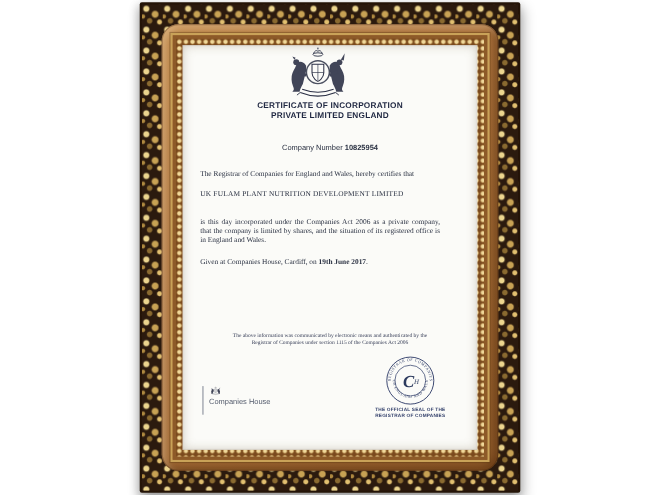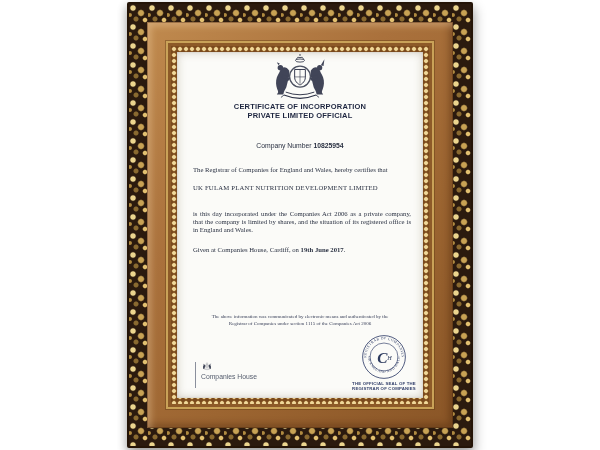--- a/index.html
+++ b/index.html
@@ -11,25 +11,25 @@
          box-shadow:2px 6px 12px rgba(0,0,0,.30), -2px 3px 8px rgba(0,0,0,.15);}
   .ornate{width:100%;height:100%;box-sizing:border-box;padding:18px;
     background-color:#2b1a0e;
     background-image:
       radial-gradient(circle at 4px 4px,  #ecd58e 0 2.2px, rgba(236,213,142,.25) 3px, transparent 3.6px),
       radial-gradient(circle at 12px 9px, #c8a254 0 2.4px, transparent 3.8px),
       radial-gradient(circle at 7px 15px, #8a6a30 0 2px,   transparent 3px),
       radial-gradient(circle at 16px 16px,#e2c070 0 1.7px, transparent 2.8px),
       radial-gradient(circle at 1px 11px, #b08a40 0 1.4px, transparent 2.4px);
     background-size:19px 19px;}
-  .wood{width:100%;height:100%;box-sizing:border-box;padding:19px;
+  .wood{width:100%;height:100%;box-sizing:border-box;padding:8px;
     background:linear-gradient(135deg,#c08a4e 0%,#aa713c 35%,#9c6531 65%,#8a5627 100%);
     box-shadow:inset 0 0 0 1px rgba(60,30,5,.35),
                inset 4px 4px 7px rgba(255,230,190,.35),
-               inset -4px -4px 7px rgba(60,25,0,.35);}
+               inset -4px -4px 7px rgba(60,25,0,.35);border-radius:15px;}
   .goldline{width:100%;height:100%;box-sizing:border-box;border:2px solid #c9a258;
     box-shadow:0 0 0 1px rgba(90,55,15,.4);}
   .innerbrown{width:100%;height:100%;box-sizing:border-box;border:3px solid #8d5a28;}
   .bead{width:100%;height:100%;box-sizing:border-box;padding:6px;
     background-color:#875627;
     background-image:radial-gradient(circle at 3px 3px,#f0d89a 0 1.5px,#9a6a30 2.2px,#7a4a1e 2.9px);
     background-size:6px 6px;}
   
   .mat{position:relative;width:100%;height:100%;background:#fbfbf8;
        box-shadow:inset 0 0 10px rgba(110,90,55,.30), inset 0 0 2px rgba(0,0,0,.15);}
@@ -102,21 +102,21 @@
             <div class="bead">
 
               <div class="mat">
 
                 <svg class="abs arms" viewBox="0 0 120 84">
                   <use href="#arms-sym"></use>
                 </svg>
 
                 <div class="abs title">
                   <div>CERTIFICATE OF INCORPORATION</div>
-                  <div>PRIVATE LIMITED OFFICIAL</div>
+                  <div>PRIVATE LIMITED ENGLAND</div>
                 </div>
 
                 <div class="abs cnum">
                   <span>Company Number</span>
                   <span> </span>
                   <span class="b">10825954</span>
                 </div>
 
                 <div class="abs serif registrar">The Registrar of Companies for England and Wales, hereby certifies that</div>
 

